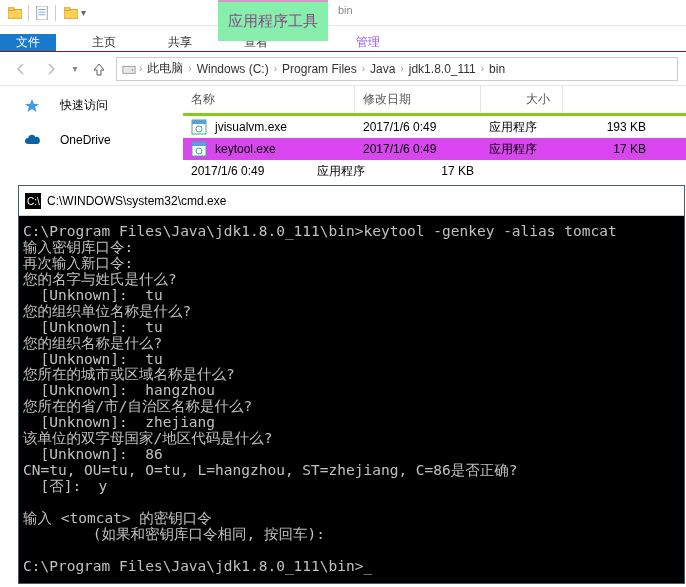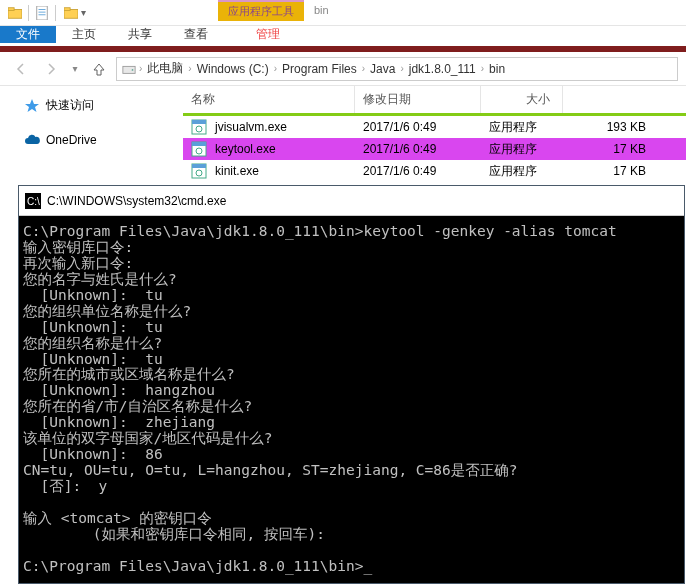--- a/index.html
+++ b/index.html
@@ -7,40 +7,40 @@
     
     
     .qat { height: 26px; background: #fff; display: flex; align-items: center; padding: 0 4px; border-bottom: 1px solid #e5e5e5; }
     .qat-btn { width: 22px; height: 22px; display: flex; align-items: center; justify-content: center; }
     .sep { width: 1px; height: 16px; background: #ccc; margin: 0 2px; }
     .ribbon-btn { display: flex; align-items: center; gap: 3px; padding: 2px 6px; }
     
     
     .context-tabs { position: absolute; top: 0; left: 218px; display: flex; height: 26px; }
     .context-group { text-align: center; }
-    .context-label { font-size: 11px; background: #eab308; color: #8b4789; padding: 2px 10px; border-top: 2px solid #d896c8; }
+    .context-label { font-size: 15px; background: #86efac; color: #8b4789; padding: 10px 10px; border-top: 2px solid #d896c8; }
     .bin-label { font-size: 11px; color: #888; padding: 4px 10px; }
     
     
-    .ribbon { height: 26px; display: flex; align-items: flex-start; border-bottom: 6px solid #7f1d1d; }
+    .ribbon { height: 26px; display: flex; align-items: flex-end; border-bottom: 1px solid #7f1d1d; gap: 20px; }
     .ribbon-tab { padding: 0 16px; font-size: 12px; display: flex; align-items: center; color: #333; cursor: default; }
     .ribbon-tab.active { background: #1979ca; color: #fff; }
-    .ribbon-tab.context { color: #ef4444; }
+    .ribbon-tab.context { color: #8b5cf6; }
     
     
     .address-bar { height: 34px; display: flex; align-items: center; padding: 4px 8px; gap: 4px; border-bottom: 1px solid #e5e5e5; }
     .nav-btn { width: 26px; height: 26px; display: flex; align-items: center; justify-content: center; color: #999; }
     .breadcrumb { flex: 1; height: 24px; border: 1px solid #ccc; display: flex; align-items: center; padding: 0 4px; font-size: 12px; }
     .crumb { padding: 0 3px; color: #333; cursor: default; }
     .crumb-sep { color: #999; padding: 0 2px; font-size: 10px; }
     
     
     .main { display: flex; height: 103px; }
     .sidebar { width: 183px; padding: 8px 0 8px 12px; font-size: 12px; }
-    .side-item { display: flex; align-items: center; gap: 6px; padding: 3px 0 3px 12px; }
+    .side-item { display: flex; align-items: center; gap: 20px; padding: 3px 0 3px 12px; }
     .side-icon { width: 16px; height: 16px; display: inline-flex; align-items: center; justify-content: center; }
     
     .file-list { flex: 1; font-size: 12px; }
     .file-header { display: flex; border-bottom: 3px solid #84cc16; color: #555; }
     .file-header > div { padding: 5px 4px 5px 8px; border-right: 1px solid #e5e5e5; }
     .col-name { width: 172px; }
     .col-date { width: 126px; }
     .col-type { width: 95px; }
     .col-size { width: 82px; text-align: right; padding-right: 12px !important; }
     .file-row { display: flex; align-items: center; height: 22px; }
@@ -192,30 +192,20 @@
                 <circle cx="8" cy="10" r="3" fill="none" stroke="#4a8"></circle>
               </svg>
             </span>
             <span>keytool.exe</span>
           </div>
           <div class="col-date">2017/1/6 0:49</div>
           <div class="col-type">应用程序</div>
           <div class="col-size">17 KB</div>
         </div>
         <div class="file-row">
-          <div class="file-name-cell col-name">
-            <span class="file-icon">
-              <svg width="16" height="16" viewBox="0 0 16 16">
-                <rect x="1" y="1" width="14" height="14" fill="#fff" stroke="#4a8"></rect>
-                <rect x="1" y="1" width="14" height="4" fill="#5aa0d8"></rect>
-                <circle cx="8" cy="10" r="3" fill="none" stroke="#4a8"></circle>
-              </svg>
-            </span>
-            <span>kinit.exe</span>
-          </div>
           <div class="col-date">2017/1/6 0:49</div>
           <div class="col-type">应用程序</div>
           <div class="col-size">17 KB</div>
         </div>
       </div>
   </div>
 </div>
 
 <div class="cmd-window">
   <div class="cmd-title">

